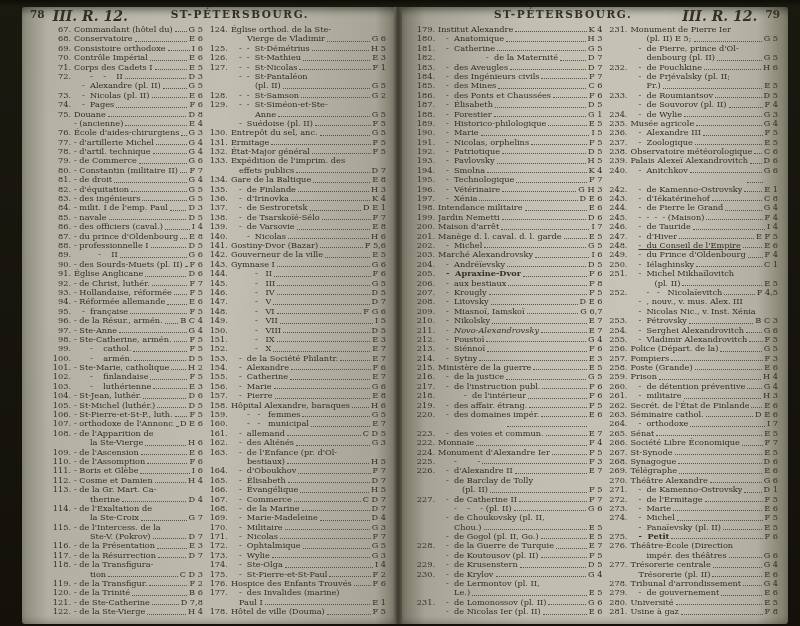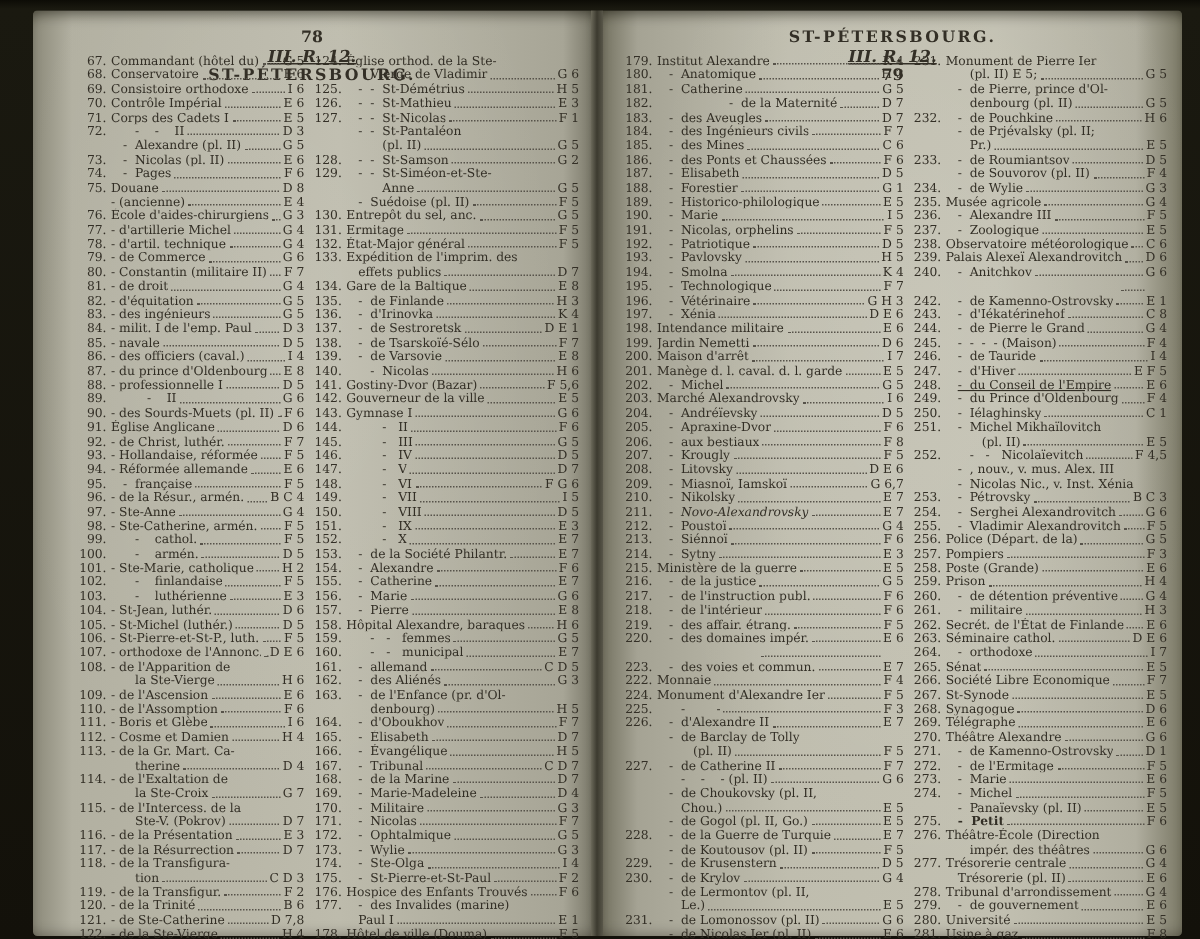--- a/index.html
+++ b/index.html
@@ -15,23 +15,23 @@
   .page.left{left:22px;width:372px;border-radius:3px 0 0 3px;
     background:
       radial-gradient(ellipse at 45% 35%, rgba(255,255,255,.10), rgba(0,0,0,0) 65%),
       linear-gradient(90deg,#8b8979 0,#b2b0a1 7%,#bdbbac 55%,#a7a596 95%,#7e7c6d 100%);}
   .page.right{left:402px;width:386px;border-radius:0 3px 3px 0;
     background:
       radial-gradient(ellipse at 55% 35%, rgba(255,255,255,.10), rgba(0,0,0,0) 65%),
       linear-gradient(90deg,#767463 0,#a5a394 6%,#bfbdae 32%,#c2c0b1 68%,#b0ae9f 92%,#7b7966 100%);}
   .spine{position:absolute;top:7px;bottom:2px;left:394px;width:8px;
     background:linear-gradient(90deg,#6b695a,#3c3a2f 50%,#585649);}
-  .pg-header{display:flex;align-items:center;padding:12px 8px 1px 8px;height:14px;flex-direction:column;}
+  .pg-header{display:flex;align-items:flex-start;padding:1px 8px 1px 8px;height:14px;}
   .pnum{font-weight:bold;font-size:10.5px;}
-  .sec{font-style:italic;font-weight:bold;font-size:11px;margin:0 8px;white-space:pre;text-decoration:underline;}
+  .sec{font-style:italic;font-weight:bold;font-size:14px;margin:0 8px;white-space:pre;}
   .ptitle{flex:1;text-align:center;font-weight:bold;font-size:10.5px;letter-spacing:1.6px;}
   .hspacer{width:42px;}
   .cols{display:flex;align-items:flex-end;padding:2px 5px 0 6px;}
   .page.left .cols{padding-left:30px;padding-right:8px;}
   .page.right .cols{padding-left:14px;padding-right:10px;}
   .vrule{width:1px;background:#6d695c;margin:0 3px 0 2px;box-shadow:0 0 1px rgba(40,36,26,.7);}
   .col{flex:1;min-width:0;}
   .col.c0{flex:.92;} .col.c1{flex:1.08;}
   .col.c2{flex:1.10;} .col.c3{flex:1.00;}
   .ln{display:flex;align-items:baseline;height:9.4px;line-height:9.4px;
@@ -688,21 +688,21 @@
             <span class="t" style="padding-left: 8px;">-  des Aliénés</span>
             <span class="dots"></span>
             <span class="r">G 3</span>
           </div>
           <div class="ln">
             <span class="n">163.</span>
             <span class="t" style="padding-left: 8px;">-  de l'Enfance (pr. d'Ol-</span>
           </div>
           <div class="ln">
             <span class="n"></span>
-            <span class="t" style="padding-left: 16px;">denbourg)</span>
+            <span class="t" style="padding-left: 16px;">bestiaux)</span>
             <span class="dots"></span>
             <span class="r">H 5</span>
           </div>
           <div class="ln">
             <span class="n">164.</span>
             <span class="t" style="padding-left: 8px;">-  d'Oboukhov</span>
             <span class="dots"></span>
             <span class="r">F 7</span>
           </div>
           <div class="ln">
@@ -712,21 +712,21 @@
             <span class="r">D 7</span>
           </div>
           <div class="ln">
             <span class="n">166.</span>
             <span class="t" style="padding-left: 8px;">-  Évangélique</span>
             <span class="dots"></span>
             <span class="r">H 5</span>
           </div>
           <div class="ln">
             <span class="n">167.</span>
-            <span class="t" style="padding-left: 8px;">-  Tribunal</span>
+            <span class="t" style="padding-left: 8px;">-  Commerce</span>
             <span class="dots"></span>
             <span class="r">C D 7</span>
           </div>
           <div class="ln">
             <span class="n">168.</span>
             <span class="t" style="padding-left: 8px;">-  de la Marine</span>
             <span class="dots"></span>
             <span class="r">D 7</span>
           </div>
           <div class="ln">
@@ -959,21 +959,21 @@
             <span class="r">I 6</span>
           </div>
           <div class="ln">
             <span class="n">204.</span>
             <span class="t" style="padding-left: 8px;">-  Andréïevsky</span>
             <span class="dots"></span>
             <span class="r">D 5</span>
           </div>
           <div class="ln">
             <span class="n">205.</span>
-            <span class="t" style="padding-left: 8px;">-  Apraxine-Dvor</span>
+            <span class="t" style="padding-left: 8px; font-weight: bold;">-  Apraxine-Dvor</span>
             <span class="dots"></span>
             <span class="r">F 6</span>
           </div>
           <div class="ln">
             <span class="n">206.</span>
             <span class="t" style="padding-left: 8px;">-  aux bestiaux</span>
             <span class="dots"></span>
             <span class="r">F 8</span>
           </div>
           <div class="ln">
@@ -1037,21 +1037,21 @@
             <span class="r">G 5</span>
           </div>
           <div class="ln">
             <span class="n">217.</span>
             <span class="t" style="padding-left: 8px;">-  de l'instruction publ.</span>
             <span class="dots"></span>
             <span class="r">F 6</span>
           </div>
           <div class="ln">
             <span class="n">218.</span>
-            <span class="t" style="padding-left: 8px;">-  de l'intérieur</span>
+            <span class="t" style="padding-left: 8px; margin-left: 18px;">-  de l'intérieur</span>
             <span class="dots"></span>
             <span class="r">F 6</span>
           </div>
           <div class="ln">
             <span class="n">219.</span>
             <span class="t" style="padding-left: 8px;">-  des affair. étrang.</span>
             <span class="dots"></span>
             <span class="r">F 5</span>
           </div>
           <div class="ln">

